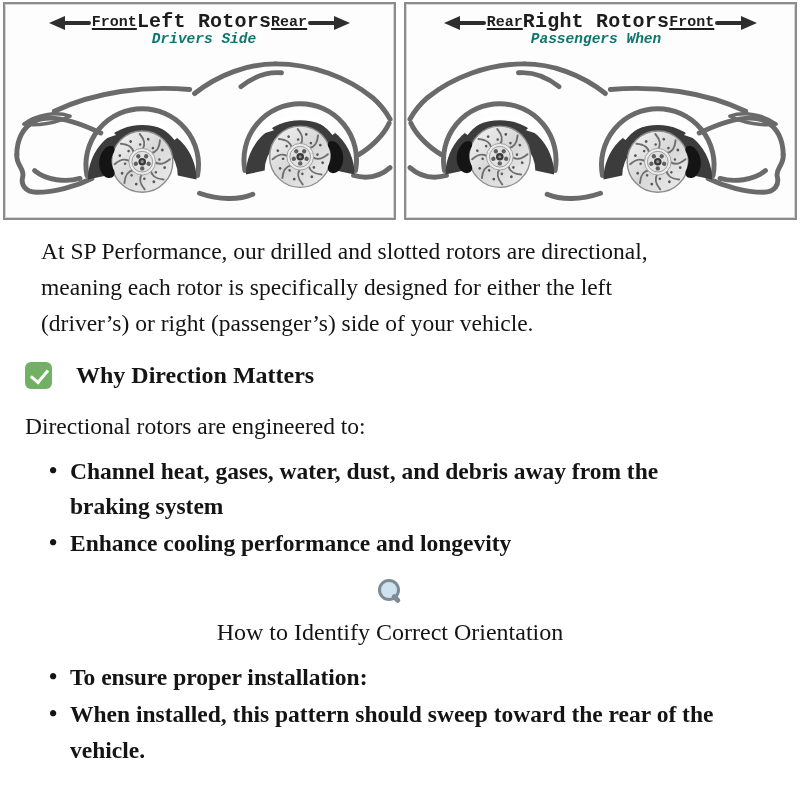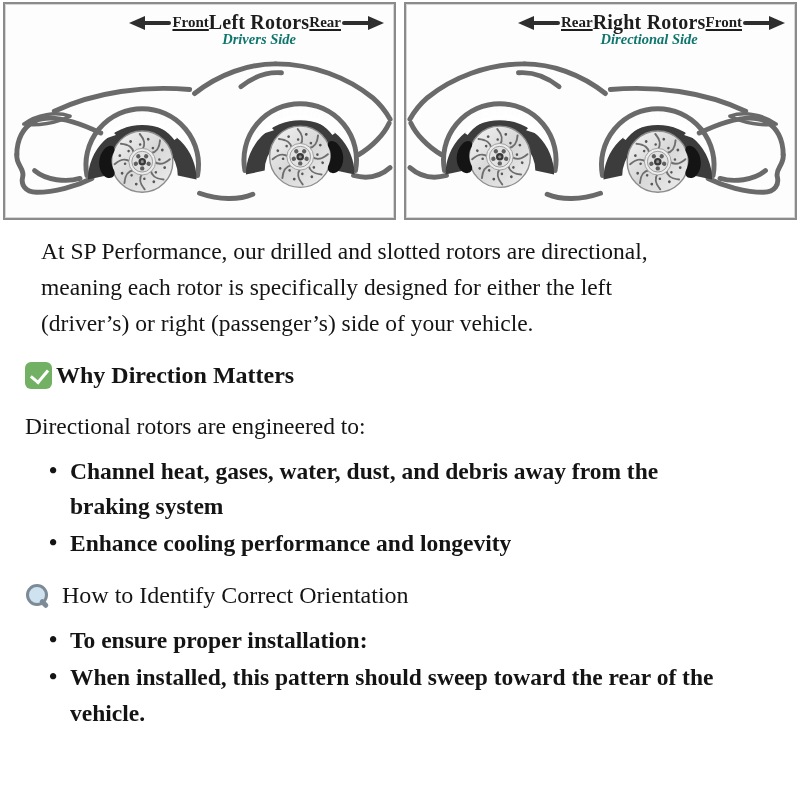--- a/index.html
+++ b/index.html
@@ -10,23 +10,23 @@
   }
 
   
   .diagram-row { display:flex; gap:8px; padding:2px 3px 0 3px; height:220px; }
   .panel {
     flex:1; background:#fdfdfd; position:relative;
     border:2px solid #8b8b8b; box-shadow: inset 0 0 0 1px #d6d6d6;
     display:flex; flex-direction:column;
   }
   .panel-header {
-    display:flex; justify-content:flex-end; align-items:flex-start;
+    display:flex; justify-content:center; align-items:flex-start;
     padding:7px 10px 0 10px; height:50px;
-    font-family:Liberation Serif, serif; color:#1d1d1d;
+    font-family:Liberation Mono, monospace; color:#1d1d1d;
   }
   .dir {
     font-weight:bold; font-size:15px; margin-top:3px;
     display:flex; align-items:center; gap:1px;
   }
   .dir .lbl { text-decoration:underline; text-decoration-thickness:2px; text-underline-offset:2px; }
   .arrow { display:inline-block; position:relative; width:42px; height:14px; flex:none; }
   .arrow.left::before {
     content:""; position:absolute; left:0; top:0;
     border-top:7px solid transparent; border-bottom:7px solid transparent;
@@ -51,25 +51,25 @@
   .car-svg { display:block; width:100%; height:158px; margin-top:2px; }
   .rot-text {
     font-family:"Liberation Sans","DejaVu Sans",sans-serif;
     font-weight:bold; font-size:9.5px; fill:#ffffff; letter-spacing:1.2px;
   }
 
   
   .article { padding:10px 45px 0 25px; font-size:23.5px; line-height:1.53; }
   .intro { margin:4px 0 0 16px; white-space:pre-line; }
   .sec-heading {
-    display:flex; align-items:center; gap:4px; margin:15px 0 0 0;
+    display:flex; align-items:center; gap:24px; margin:15px 0 0 0;
     font-size:24px;
   }
   .sec-heading.bold { font-weight:bold; }
-  .sec-heading.normal { font-weight:normal; gap:10px; }
+  .sec-heading.normal { font-weight:normal; gap:10px;flex-direction:column; }
   .lead { margin:15px 0 0 0; }
   ul.blist { list-style:none; margin:9px 0 0 0; padding:0 0 0 24px; }
   ul.blist li { position:relative; padding-left:21px; margin:1px 0; white-space:pre-line;font-weight:bold; }
   ul.blist li::before { content:"\2022"; position:absolute; left:0; top:-1px; }
 
   
   .emoji-check {
     display:inline-block; width:27px; height:27px; flex:none;
     background:#72b163; border-radius:6px; position:relative;
   }
@@ -218,21 +218,21 @@
   </div>
 
   <div class="panel">
     <div class="panel-header">
       <span class="dir">
         <span class="arrow left"></span>
         <span class="lbl">Rear</span>
       </span>
       <div class="titles">
         <div class="panel-title">Right Rotors</div>
-        <div class="panel-sub">Directional Side</div>
+        <div class="panel-sub">Passengers When</div>
       </div>
       <span class="dir">
         <span class="lbl">Front</span>
         <span class="arrow right"></span>
       </span>
     </div>
 
     <svg class="car-svg" viewBox="0 0 390 160" preserveAspectRatio="xMidYMax meet">
       <g transform="translate(390,0) scale(-1,1)">
           <use href="#carbody"></use>

